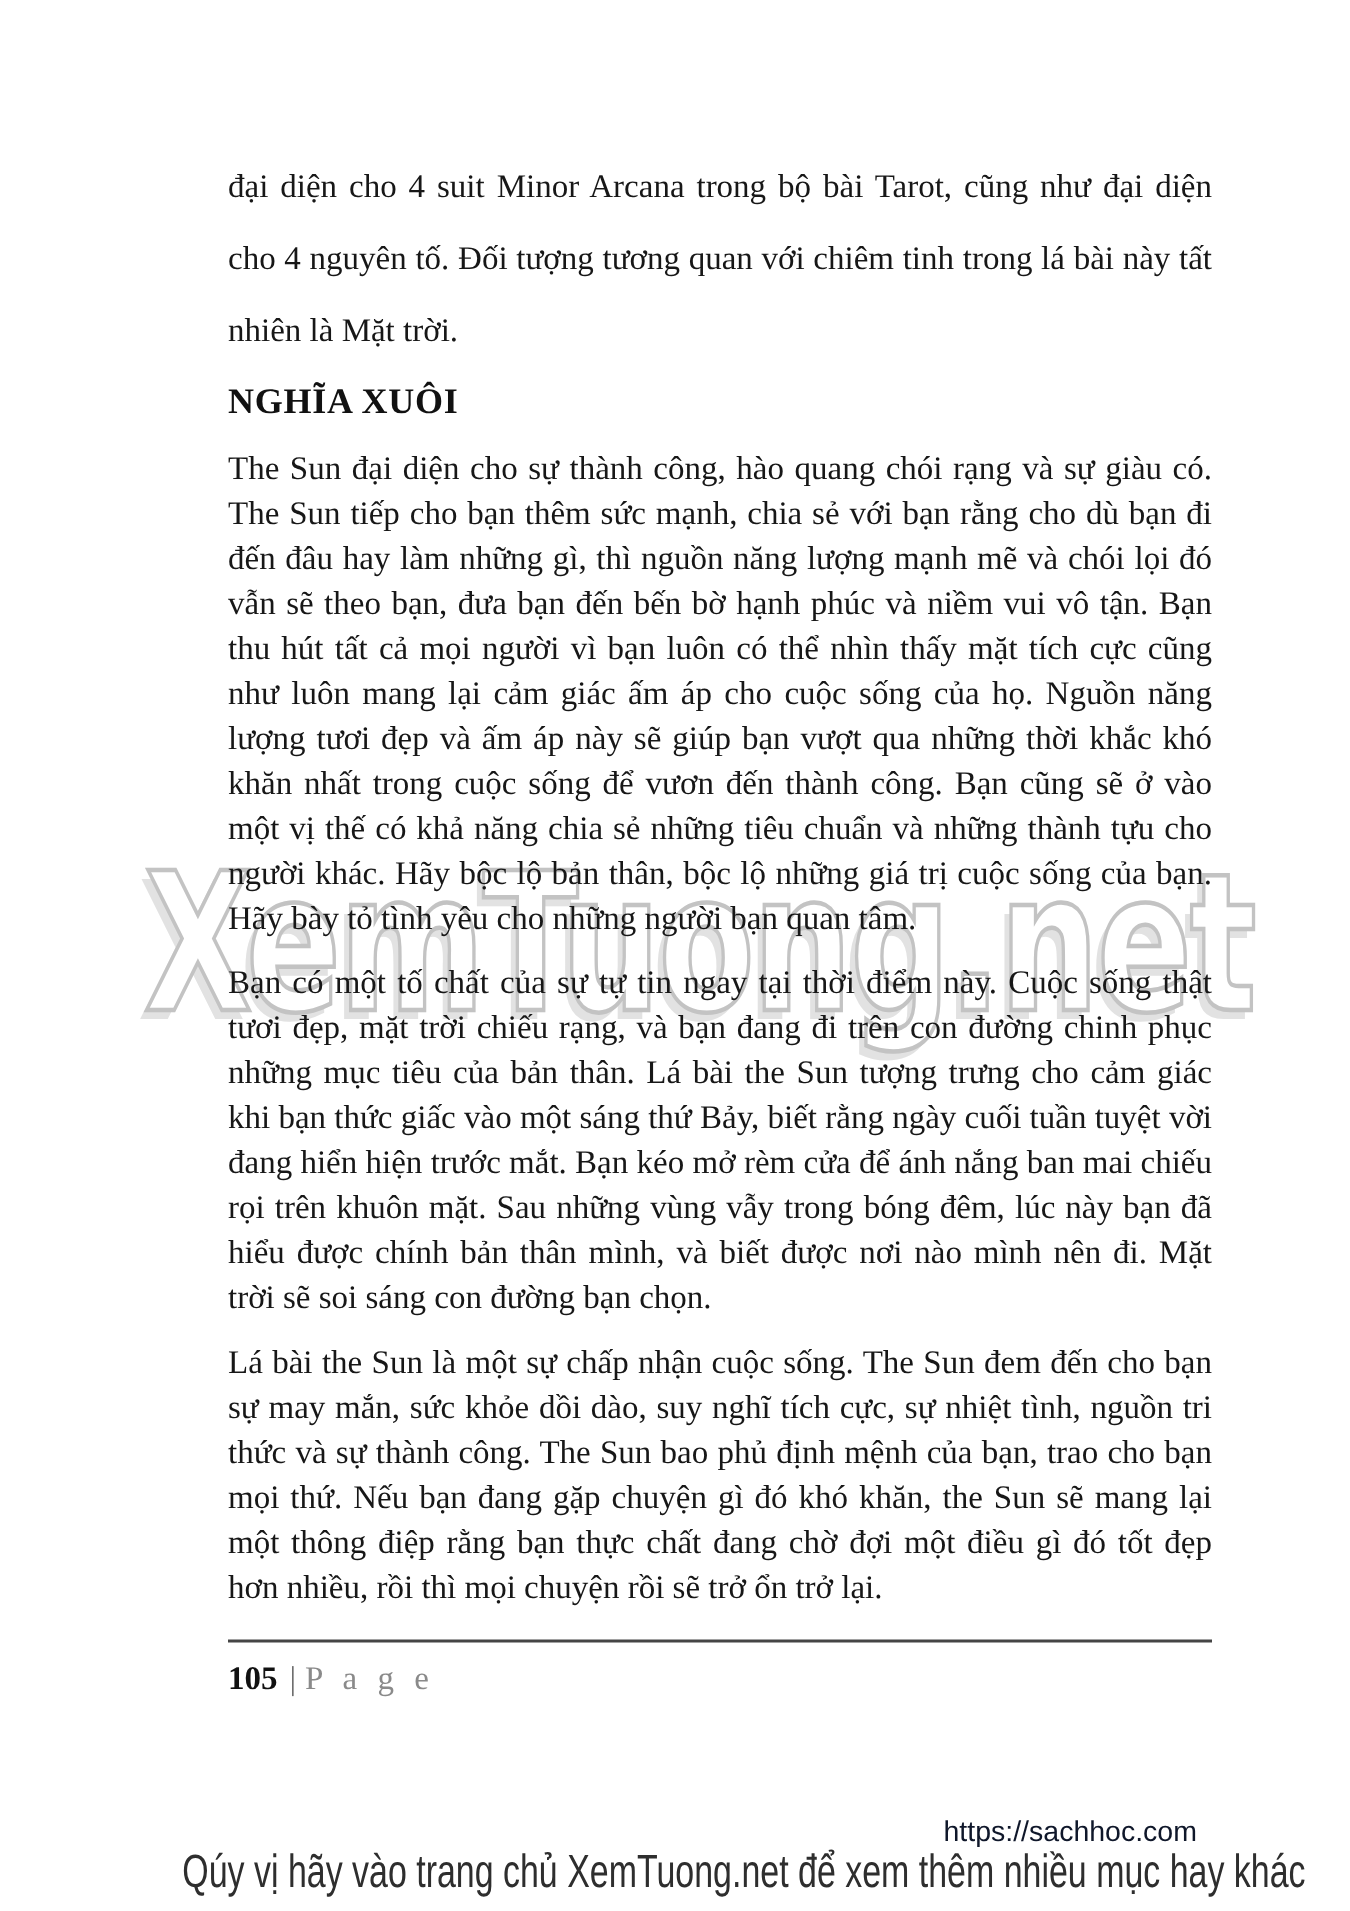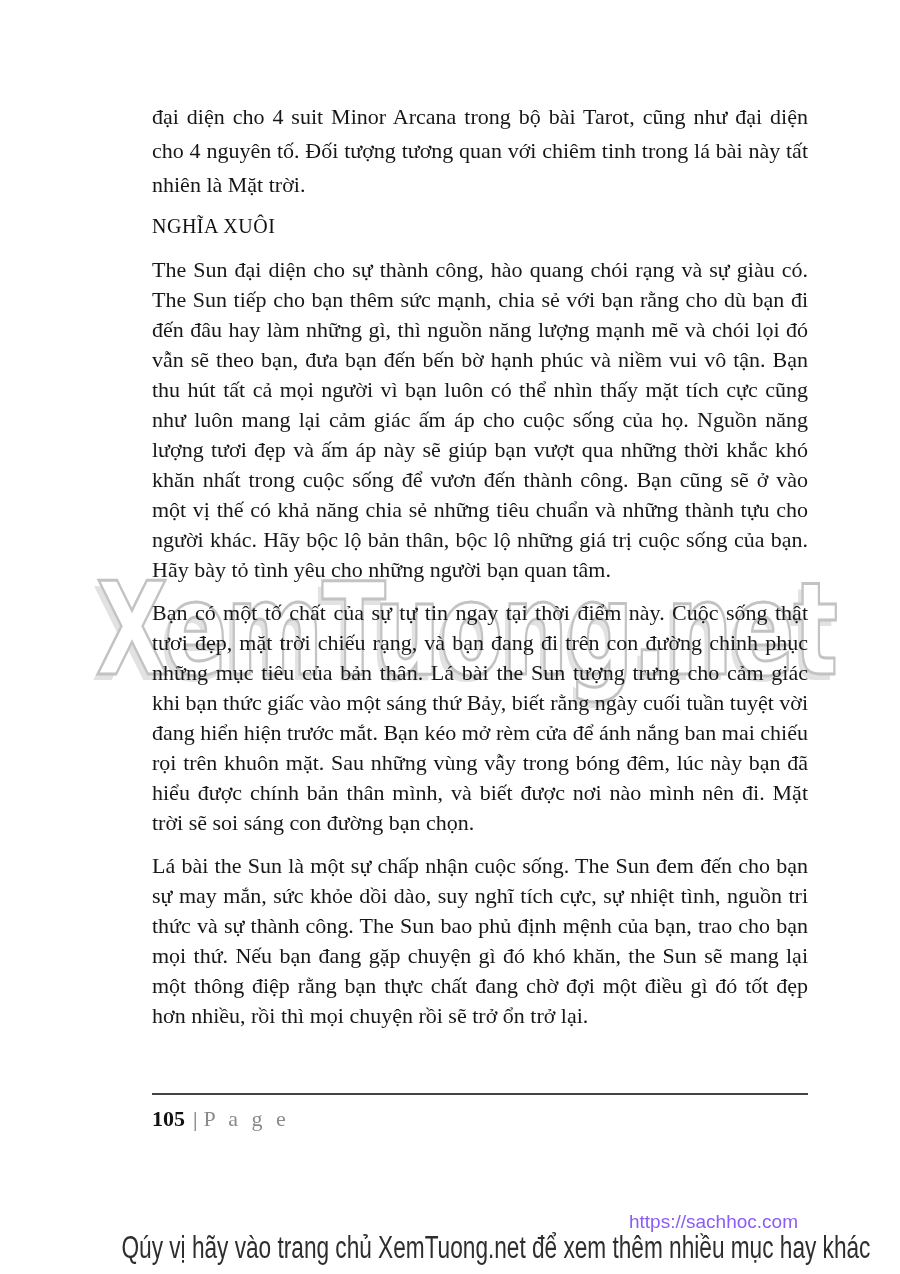--- a/index.html
+++ b/index.html
@@ -39,24 +39,24 @@
     left: 152px;
     top: 100px;
     width: 656px;
     z-index: 2;
     color: #171717;
     font-size: 22px;
     line-height: 30px;
     text-align: justify;
   }
   .content p { margin: 0 0 13px 0; }
-  .content p.intro { line-height: 34px; margin-bottom: 9px; }
+  .content p.intro { line-height: 48px; margin-bottom: 9px; }
   .heading {
-    font-size: 20px;
-    font-weight: 400;
+    font-size: 24px;
+    font-weight: 700;
     letter-spacing: 0.5px;
     margin: 0 0 14px 0;
     text-align: left;
     color: #111111;
   }
   .page-footer {
     position: absolute;
     left: 152px;
     top: 1093px;
     width: 656px;
@@ -77,21 +77,21 @@
   .page-num { font-weight: 700; color: #111111; }
   .page-sep { color: #6e6e6e; padding: 0 6px 0 8px; }
   .page-word { color: #8a8a8a; letter-spacing: 4px; }
   .source-link {
     position: absolute;
     left: 629px;
     top: 1211px;
     z-index: 3;
     font-family: "Liberation Sans", "DejaVu Sans", sans-serif;
     font-size: 19px;
-    color: #8b5cf6;
+    color: #0f172a;
     text-decoration: none;
     cursor: pointer;
   }
   .promo {
     position: absolute;
     left: 0;
     top: 1231px;
     width: 900px;
     z-index: 3;
     text-align: center;

